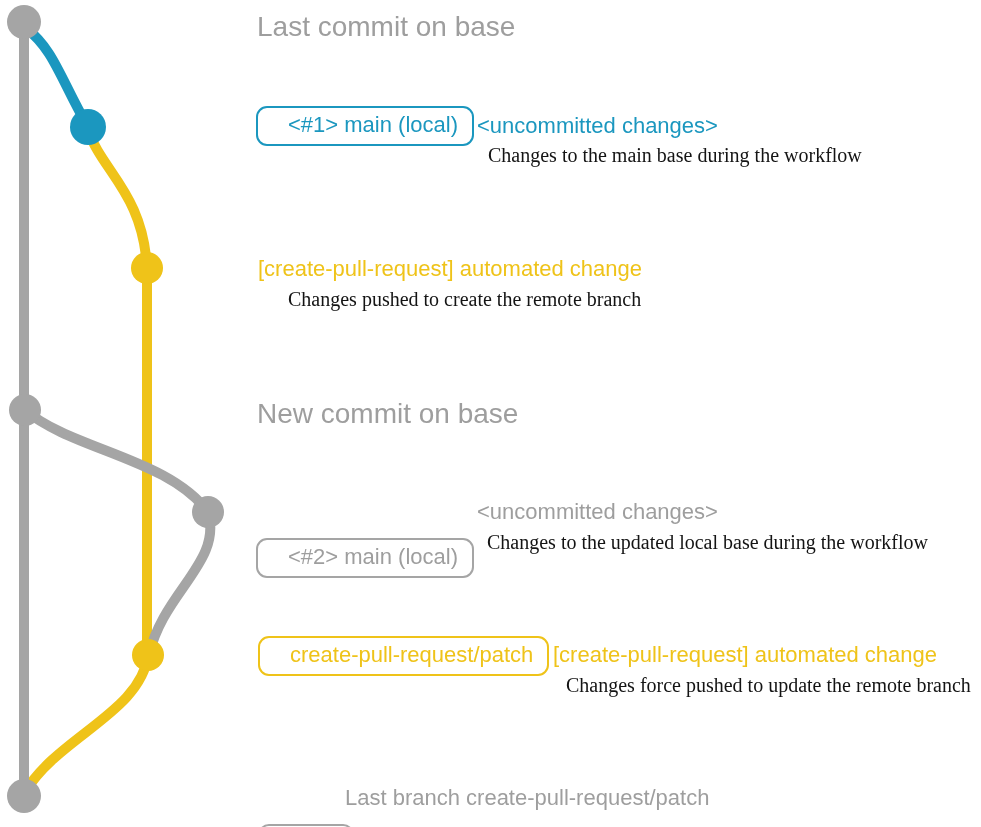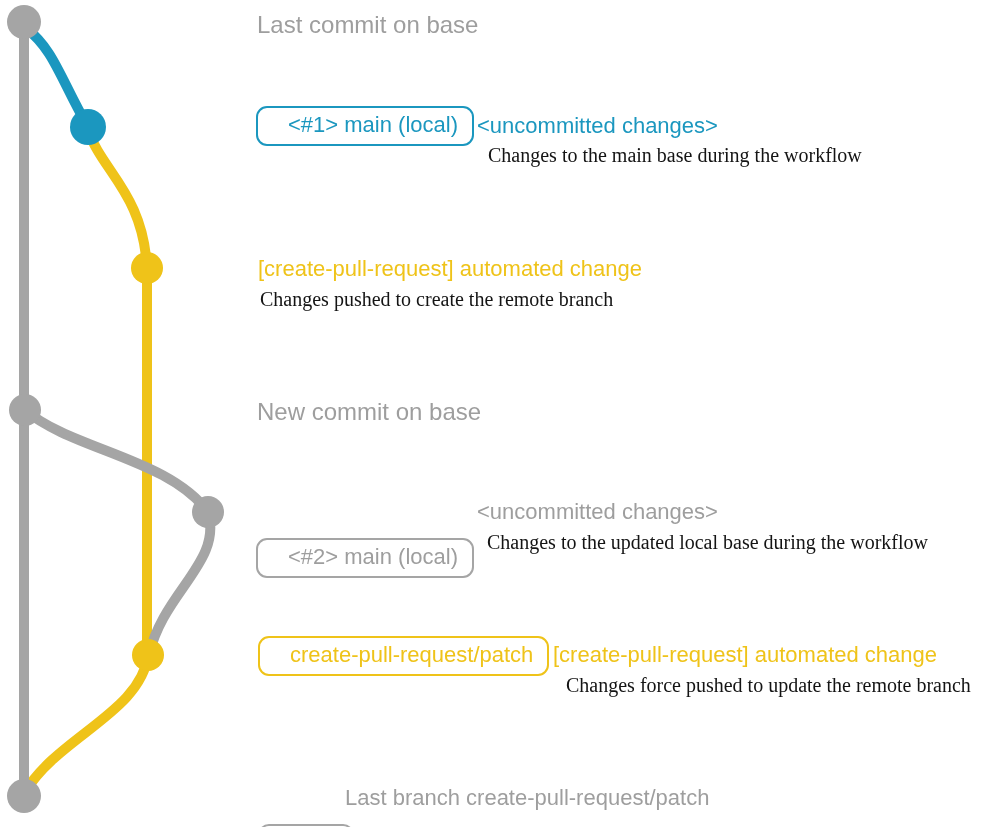--- a/index.html
+++ b/index.html
@@ -16,21 +16,21 @@
   }
   .graph-svg{position:absolute;left:0;top:0;}
   .edge{fill:none;stroke-width:10;stroke-linecap:round;}
   .edge.gray{stroke:var(--gray);}
   .edge.blue{stroke:var(--blue);}
   .edge.yellow{stroke:var(--yellow);}
   .node.gray{fill:var(--gray);}
   .node.blue{fill:var(--blue);}
   .node.yellow{fill:var(--yellow);}
   .abs{position:absolute;white-space:nowrap;}
-  .milestone{font-size:24px;color:var(--text_gray);}
+  .milestone{font-size:28px;color:var(--text_gray);}
   .title{font-size:22px;}
   .title.blue{color:var(--blue);}
   .title.gray{color:var(--text_gray);}
   .title.yellow{color:var(--yellow);}
   .caption{font-family:"Liberation Serif",serif;font-size:20px;color:var(--caption_black);}
   .badge{
     display:inline-block;border:2px solid;border-radius:11px;
     padding:5px 14px 7px 30px;font-size:22px;line-height:24px;background:#fff;
   }
   .badge.blue{border-color:var(--blue);color:var(--blue);}
@@ -61,21 +61,21 @@
   <circle class="node gray" cx="24" cy="796" r="17"></circle>
 </svg>
 
 <div class="abs milestone" style="left:257px;top:11px;">Last commit on base</div>
 
 <div class="abs badge blue" style="left:256px;top:106px;">&lt;#1&gt; main (local)</div>
 <div class="abs title blue" style="left:477px;top:113px;">&lt;uncommitted changes&gt;</div>
 <div class="abs caption" style="left:488px;top:144px;">Changes to the main base during the workflow</div>
 
 <div class="abs title yellow" style="left:258px;top:256px;">[create-pull-request] automated change</div>
-<div class="abs caption" style="left:260px;top:288px;">Changes pushed to create the remote branch</div>
+<div class="abs caption" style="left:288px;top:288px;">Changes pushed to create the remote branch</div>
 
 <div class="abs milestone" style="left:257px;top:398px;">New commit on base</div>
 
 <div class="abs badge gray" style="left:256px;top:492px;">&lt;#2&gt; main (local)</div>
 <div class="abs title gray" style="left:477px;top:499px;">&lt;uncommitted changes&gt;</div>
 <div class="abs caption" style="left:487px;top:531px;">Changes to the updated local base during the workflow</div>
 
 <div class="abs badge yellow" style="left:258px;top:636px;">create-pull-request/patch</div>
 <div class="abs title yellow" style="left:553px;top:642px;">[create-pull-request] automated change</div>
 <div class="abs caption" style="left:566px;top:674px;">Changes force pushed to update the remote branch</div>

